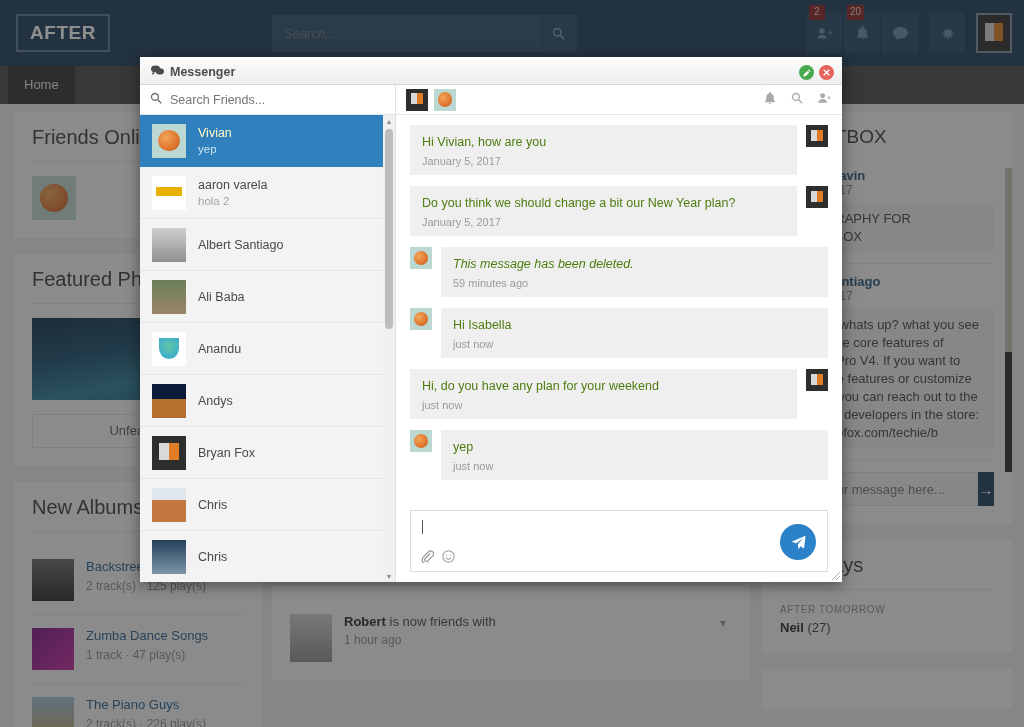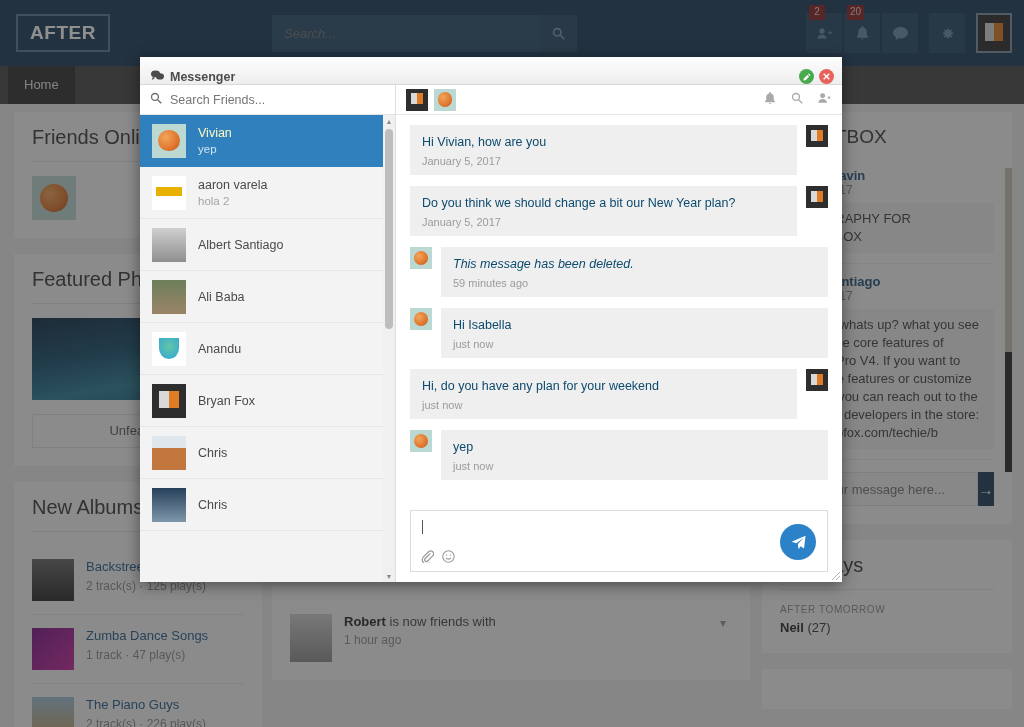--- a/index.html
+++ b/index.html
@@ -134,21 +134,21 @@
     width: 702px; height: 525px;
     background: #fff;
     box-shadow: 0 3px 14px rgba(0,0,0,.45);
     display: flex; flex-direction: column;
     overflow: hidden;
   }
   .mh {
     height: 28px; flex: none;
     background: linear-gradient(#fdfdfd,#eeeeee);
     border-bottom: 1px solid #d8d8d8;
-    display: flex; align-items: flex-end; padding: 0 8px 0 11px;
+    display: flex; align-items: flex-start; padding: 8px 8px 0 11px;
   }
   .mh-title { font-size: 12.5px; color: #4c4c4c; font-weight: bold; display: flex; align-items: center; gap: 6px; }
   .mh-spacer { flex: 1; }
   .mh-btn { width: 15px; height: 15px; border-radius: 50%; margin-left: 5px;
     display: flex; align-items: center; justify-content: center;
     font-size: 9px; color: #fff; }
   .mh-btn.compose { background: #49a94f; }
   .mh-btn.close   { background: #e8625c; }
 
   .mbody { flex: 1; display: flex; min-height: 0; }
@@ -191,21 +191,21 @@
     height: 30px; flex: none; border-bottom: 1px solid #e6e6e6;
     display: flex; align-items: center; padding: 0 10px; gap: 6px;
   }
   .conv-head .cav { width: 22px; height: 22px; }
   .conv-head .sp { flex: 1; }
   .conv-head .cicon { color: #a9a9a9; font-size: 13px; margin-left: 9px; }
 
   .thread { flex: 1; overflow: hidden; padding: 10px 14px 0; min-height: 0; position: relative; }
   .msg { display: flex; align-items: flex-start; margin-bottom: 11px; }
   .msg .bub { background: #efefef; padding: 9px 12px 8px; flex: 1; min-width: 0; }
-  .msg .txt { font-size: 12.5px; color: #0c4a6e; line-height: 16px; }
+  .msg .txt { font-size: 12.5px; color: #4d7c0f; line-height: 16px; }
   .msg .txt.deleted { font-style: italic; }
   .msg .tm { font-size: 11px; color: #9b9b9b; margin-top: 5px; }
   .msg .mav { width: 22px; height: 22px; flex: none; }
   .msg.out .mav { margin-left: 9px; }
   .msg.in  .mav { margin-right: 9px; }
   .msg.out .bub { max-width: 390px; }
 
   .composer { flex: none; margin: 0 14px 10px; border: 1px solid #dcdcdc;
     height: 62px; position: relative; background: #fff; }
   .composer .caret { position: absolute; left: 11px; top: 9px; width: 1px; height: 14px; background: #555; }
@@ -449,20 +449,24 @@
               <div class="fav av-man"></div>
               <div class="fname">Albert Santiago</div>
             </div>
             <div class="frow">
               <div class="fav av-ali"></div>
               <div class="fname">Ali Baba</div>
             </div>
             <div class="frow">
               <div class="fav av-anandu"></div>
               <div class="fname">Anandu</div>
+            </div>
+            <div class="frow">
+              <div class="fav av-andys"></div>
+              <div class="fname">Andys</div>
             </div>
             <div class="frow">
               <div class="fav av-robot"></div>
               <div class="fname">Bryan Fox</div>
             </div>
             <div class="frow">
               <div class="fav av-chris1"></div>
               <div class="fname">Chris</div>
             </div>
             <div class="frow">

